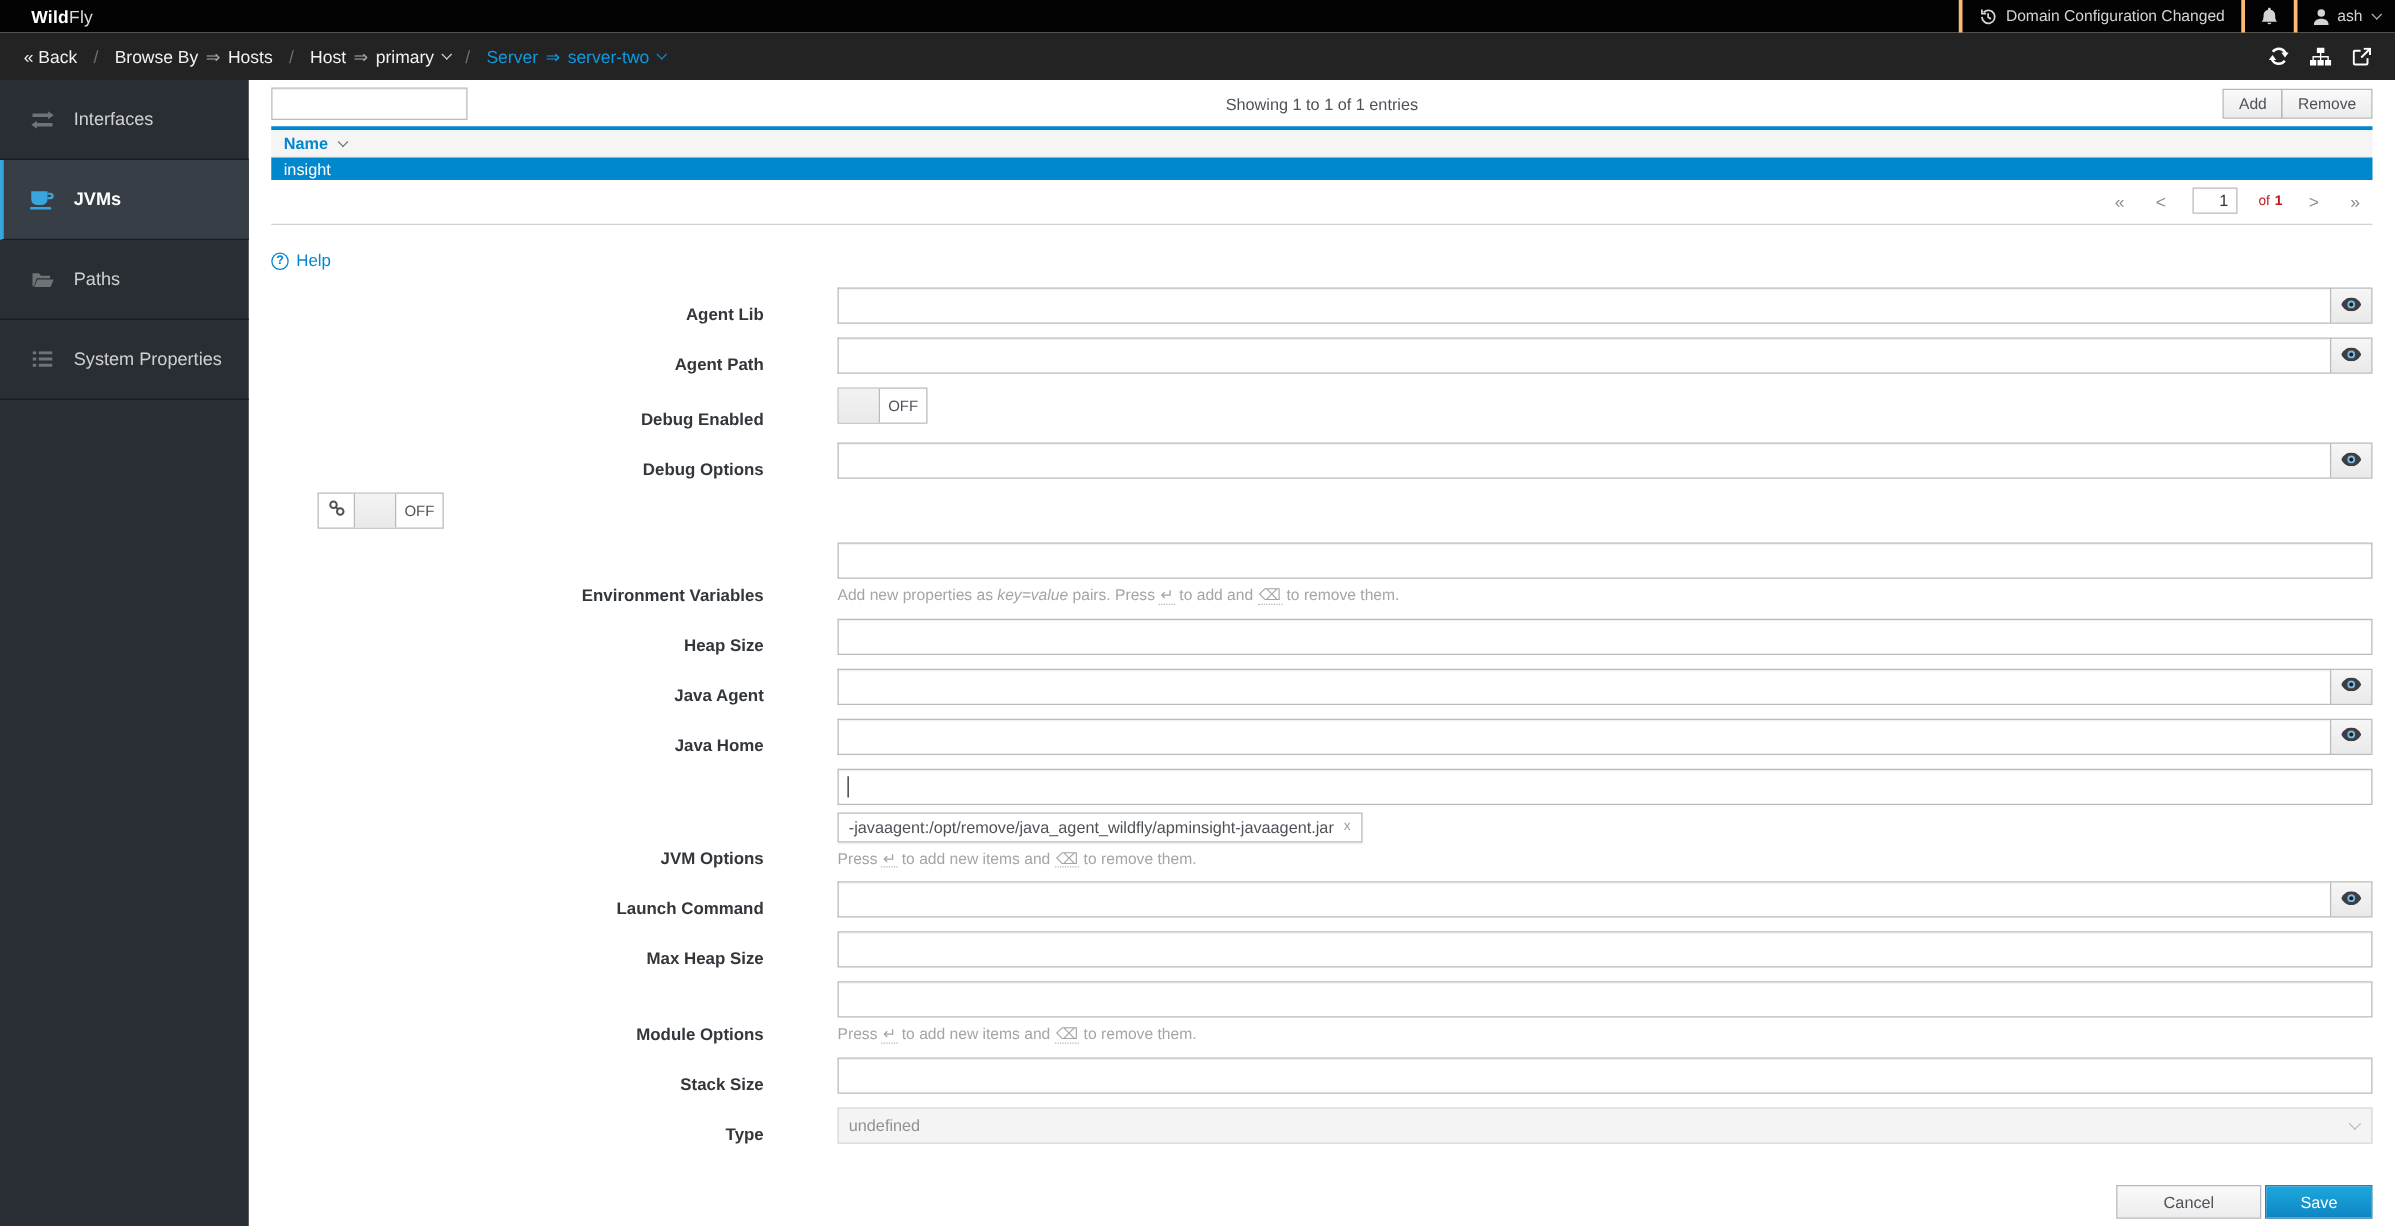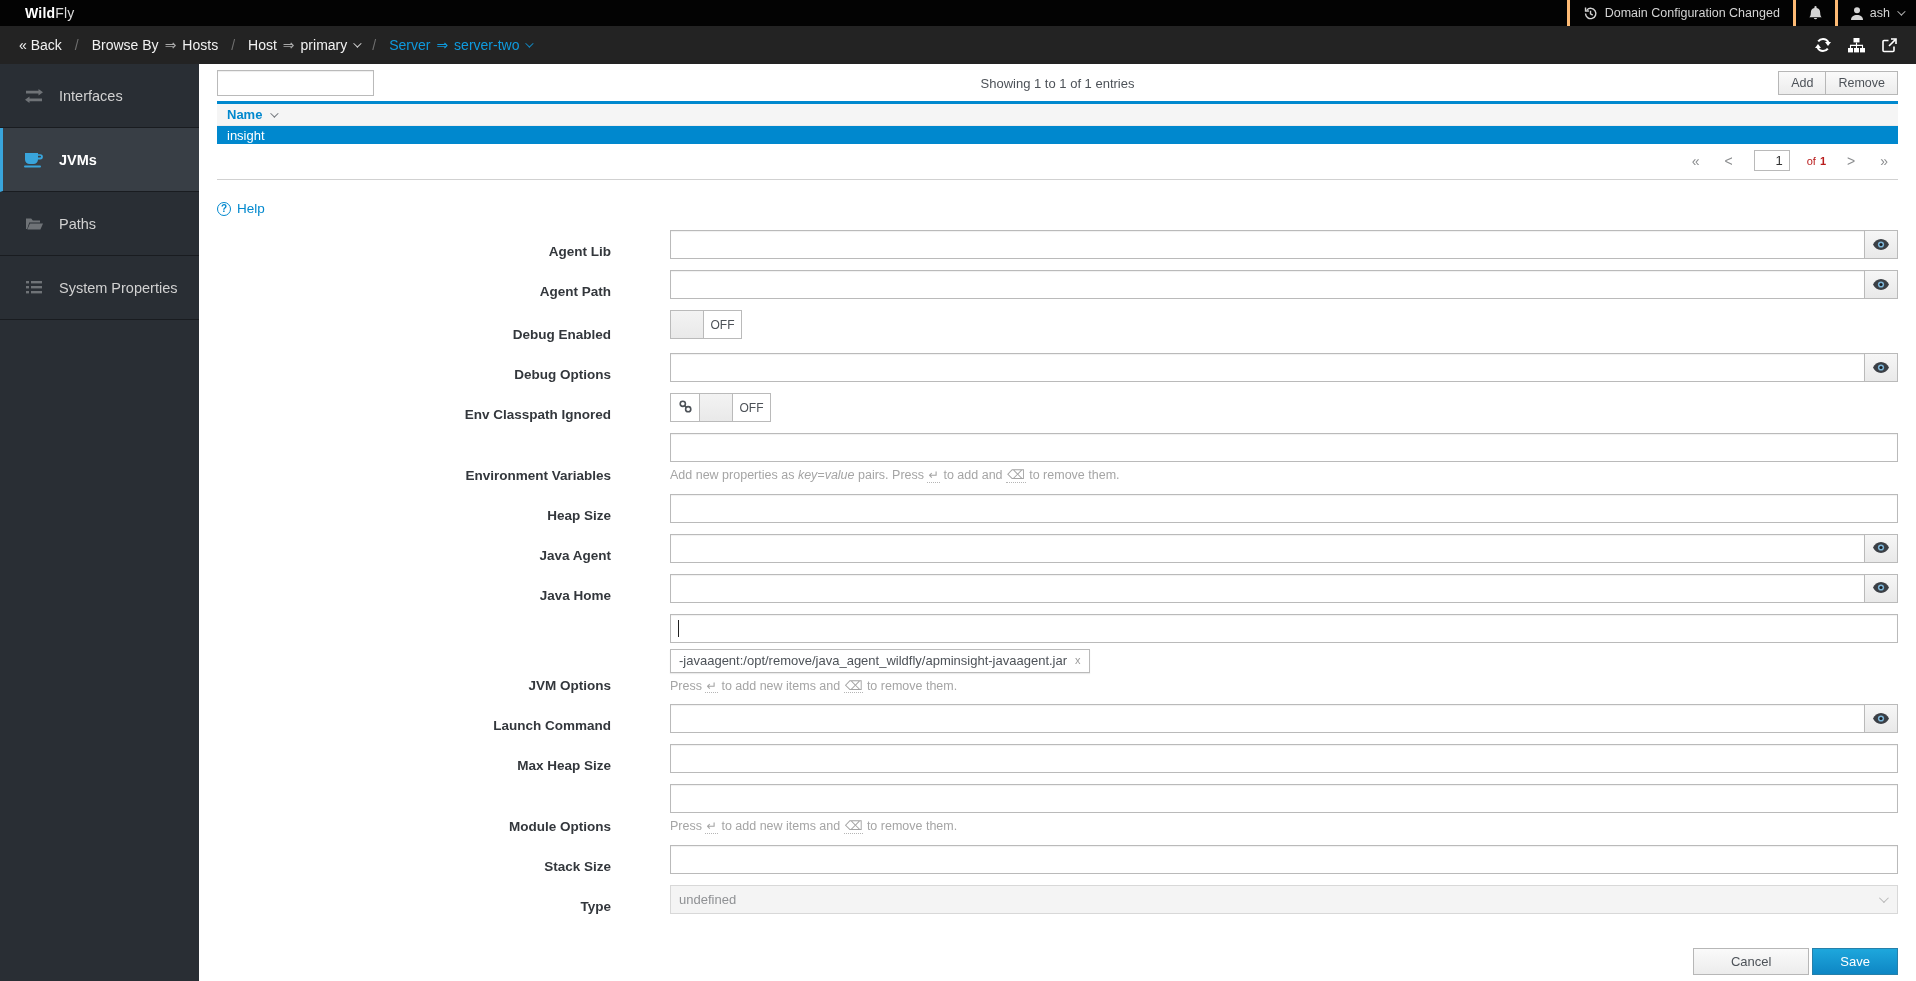--- a/index.html
+++ b/index.html
@@ -341,21 +341,20 @@
                     <path d="M8 0C4.5 0 1.6 2.2 0 5.5 1.6 8.8 4.5 11 8 11s6.4-2.2 8-5.5C14.4 2.2 11.5 0 8 0z" fill="#3b3f45"></path>
                     <circle cx="8" cy="5.5" r="3.1" fill="#7db6d9"></circle>
                     <circle cx="8" cy="5.5" r="1.6" fill="#1b1f23"></circle>
                   </svg></span>
             </span>
           </div>
         </div>
       </div>
 
       <div class="frow">
-        <div class="flabel">Env Classpath Ignored</div>
         <div class="fcontrol">
           <span class="switch">
             <span class="sw-link">
               <span>
                 <svg width="13" height="13" viewBox="0 0 13 13" fill="none" stroke="#4d5258" stroke-width="1.6">
                   <circle cx="3.8" cy="3.8" r="2.6"></circle>
                     <circle cx="9.2" cy="9.2" r="2.6"></circle>
                     <path d="M5.6 5.6l1.8 1.8"></path>
                 </svg>
               </span>

